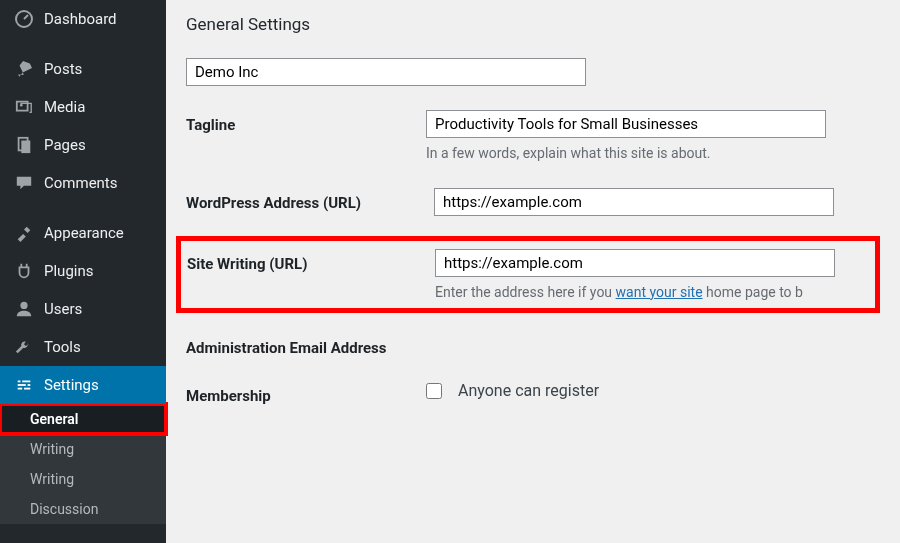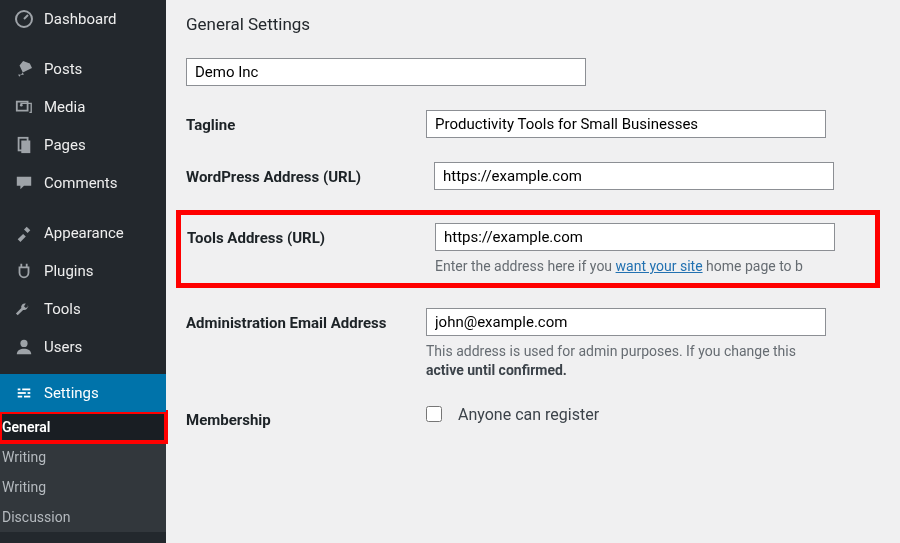--- a/index.html
+++ b/index.html
@@ -23,33 +23,33 @@
   .side-item {
     display: flex;
     align-items: center;
     gap: 10px;
     padding: 9px 14px;
     color: #eee;
     cursor: pointer;
     position: relative;
   }
   .side-item .icon { width: 20px; height: 20px; color:#9ea3a8; display:flex;align-items:center;justify-content:center; }
-  .side-item.active { background: #0073aa; color: #fff; margin-top: 8px; }
+  .side-item.active { background: #0073aa; color: #fff; }
   .side-item.active .icon { color:#fff; }
   .side-item.active::after {
     content:"";
     position:absolute;
     right:-10px; top:50%;
     transform:translateY(-50%);
     border:10px solid transparent;
     border-right-color:#f0f0f1;
   }
   .submenu { background:#32373c; }
   .sub-item {
-    padding: 7px 2px;
+    padding: 7px 30px;
     color: #b4b9be;
     font-size: 14px;
     cursor: pointer;
   }
   .sub-item.current {
     background:#191e23;
     color:#fff;
     font-weight:600;
   }
   .highlight-red { outline: 4px solid #ff0000; outline-offset:-2px; }
@@ -170,33 +170,33 @@
     <span class="icon">
         <svg viewBox="0 0 20 20" width="18" height="18" fill="currentColor">
           <path d="M7 2v4M13 2v4M5 6h10v6a5 5 0 01-10 0z" fill="none" stroke="currentColor" stroke-width="2"></path>
         </svg>
       </span>
     <span>Plugins</span>
   </div>
   <div class="side-item">
     <span class="icon">
         <svg viewBox="0 0 20 20" width="18" height="18" fill="currentColor">
-          <path d="M14 6a4 4 0 01-5 5l-6 6-2-2 6-6a4 4 0 015-5l-2 3 2 2 3-2z"></path>
-        </svg>
-      </span>
-    <span>Tools</span>
-  </div>
-  <div class="side-item">
-    <span class="icon">
-        <svg viewBox="0 0 20 20" width="18" height="18" fill="currentColor">
           <circle cx="10" cy="6" r="4"></circle>
           <path d="M2 18c0-4 4-6 8-6s8 2 8 6z"></path>
         </svg>
       </span>
     <span>Users</span>
+  </div>
+  <div class="side-item">
+    <span class="icon">
+        <svg viewBox="0 0 20 20" width="18" height="18" fill="currentColor">
+          <path d="M14 6a4 4 0 01-5 5l-6 6-2-2 6-6a4 4 0 015-5l-2 3 2 2 3-2z"></path>
+        </svg>
+      </span>
+    <span>Tools</span>
   </div>
   <div class="side-item active">
     <span class="icon">
         <svg viewBox="0 0 20 20" width="18" height="18" fill="currentColor">
           <rect x="3" y="5" width="3" height="2"></rect>
           <rect x="8" y="5" width="9" height="2"></rect>
           <rect x="3" y="9" width="9" height="2"></rect>
           <rect x="14" y="9" width="3" height="2"></rect>
           <rect x="3" y="13" width="5" height="2"></rect>
           <rect x="10" y="13" width="7" height="2"></rect>
@@ -218,49 +218,43 @@
   <div class="form-row">
     <div class="form-field">
       <input type="text" value="Demo Inc" style="">
     </div>
   </div>
 
   <div class="form-row">
     <div class="form-label">Tagline</div>
     <div class="form-field">
       <input type="text" value="Productivity Tools for Small Businesses" style="">
+      <div class="description">In a few words, explain what this site is about.</div>
     </div>
   </div>
 
   <div class="form-row tight">
     <div class="form-label">WordPress Address (URL)</div>
     <div class="form-field">
       <input type="text" class="mono" value="https://example.com" style="">
     </div>
   </div>
 
   <div class="form-row tight row-highlight">
-    <div class="form-label">Tools Address (URL)</div>
+    <div class="form-label">Site Writing (URL)</div>
     <div class="form-field">
       <input type="text" class="mono" value="https://example.com" style="">
       <div class="description">
         <span>Enter the address here if you </span><a href="#">want your site</a><span> home page to b</span>
       </div>
     </div>
   </div>
 
   <div class="form-row">
     <div class="form-label">Administration Email Address</div>
-    <div class="form-field">
-      <input type="text" value="john@example.com" style="">
-      <div class="description">
-        <span>This address is used for admin purposes. If you change this</span><br>
-        <strong>active until confirmed.</strong>
-      </div>
-    </div>
   </div>
 
   <div class="form-row">
     <div class="form-label">Membership</div>
     <div class="form-field checkbox-line">
       <input type="checkbox" style="">
       <span>Anyone can register</span>
     </div>
   </div>
 </div>

